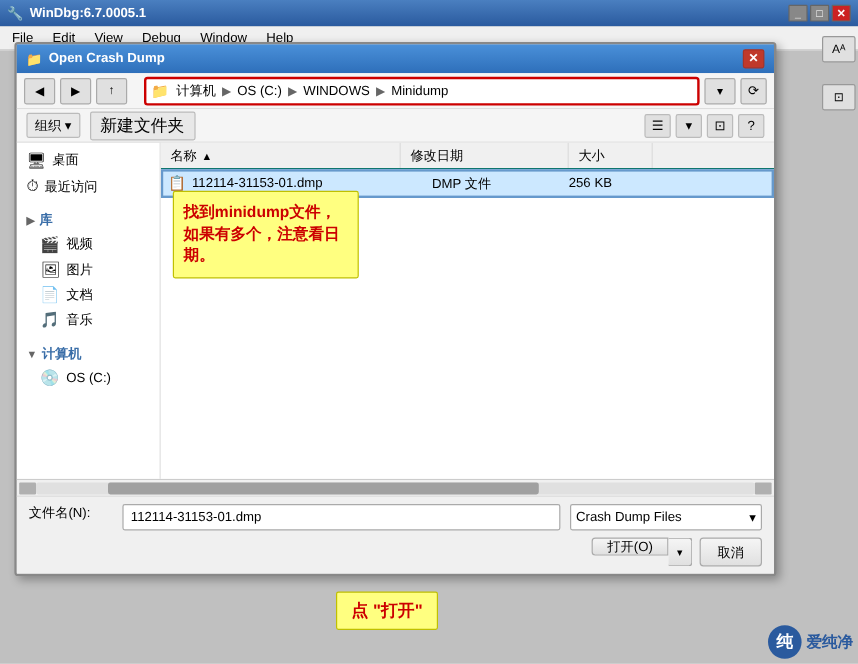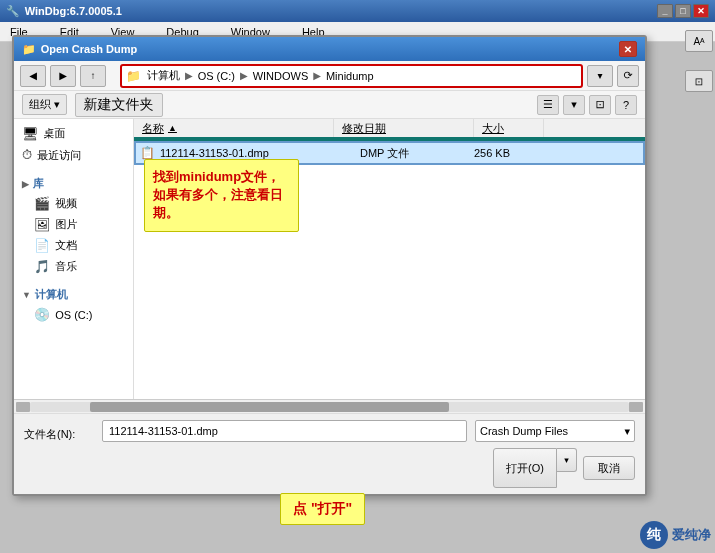--- a/index.html
+++ b/index.html
@@ -14,21 +14,21 @@
     }
 
     
     .menu-bar {
       background: #f0f0f0;
       height: 20px;
       display: flex;
       align-items: center;
       padding: 0 4px;
       border-bottom: 1px solid #ccc;
-      gap: 20px;
+      gap: 4px;
     }
     .menu-item {
       font-size: 11px;
       padding: 2px 6px;
       cursor: pointer;
       color: #000;
     }
 
     
     .dialog {
@@ -226,24 +226,23 @@
     
     .file-list {
       flex: 1;
       background: white;
       overflow-y: auto;
       position: relative;
     }
     .column-headers {
       display: flex;
       background: #f0f0f0;
-      border-bottom: 4px solid #0f766e;
+      border-bottom: 1px solid #0f766e;
       height: 22px;
       align-items: center;
-      text-decoration: underline;
     }
     .col-header {
       padding: 0 8px;
       font-size: 11px;
       font-weight: normal;
       border-right: 1px solid #ddd;
       height: 100%;
       display: flex;
       align-items: center;
       cursor: pointer;
@@ -301,21 +300,21 @@
     }
 
     
     .bottom-bar {
       background: #f0f0f0;
       padding: 6px 10px;
       border-top: 1px solid #ddd;
     }
     .filename-row {
       display: flex;
-      align-items: flex-end;
+      align-items: flex-start;
       gap: 8px;
       margin-bottom: 6px;
     }
     .filename-label {
       font-size: 11px;
       width: 70px;
     }
     .filename-input {
       flex: 1;
       height: 22px;
@@ -366,21 +365,21 @@
       display: flex;
       align-items: center;
       justify-content: center;
       cursor: pointer;
       font-size: 9px;
     }
     .open-btn-group {
       display: flex;
     }
     .open-btn {
-      height: 40px;
+      height: 15px;
       padding: 0 12px;
       border: 1px solid #aaa;
       border-radius: 3px 0 0 3px;
       background: linear-gradient(to bottom, #f5f5f5, #e0e0e0);
       font-size: 11px;
       cursor: pointer;
     }
 
     
     .annotation {

